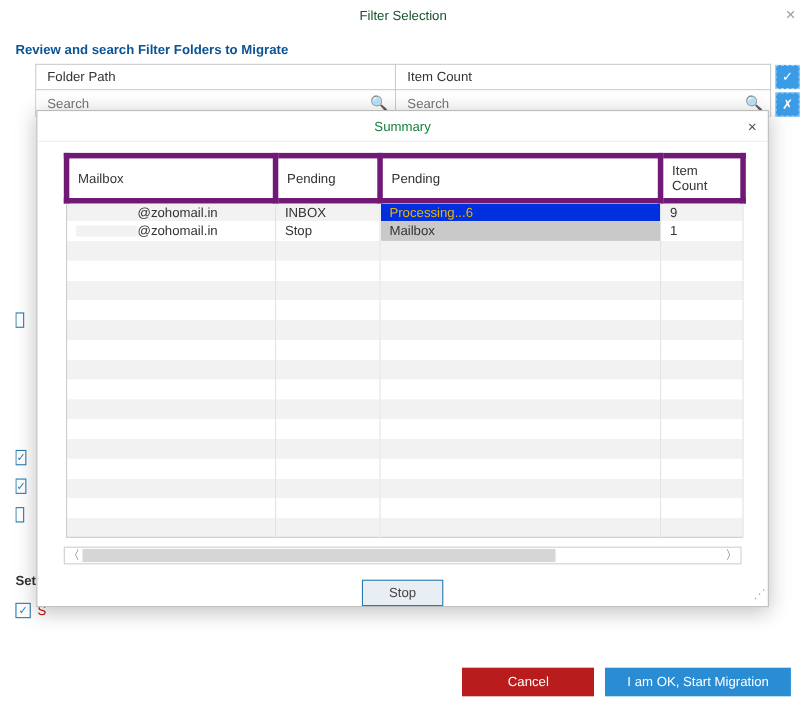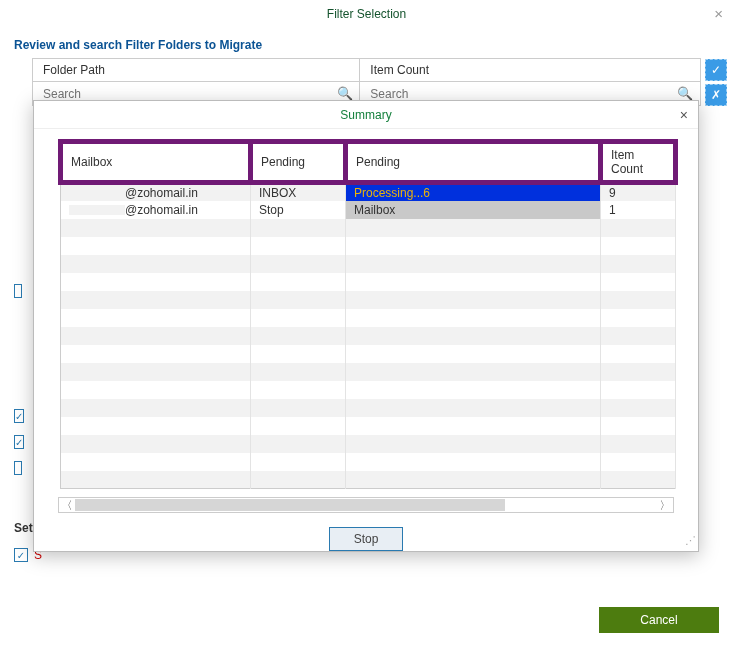--- a/index.html
+++ b/index.html
@@ -23,21 +23,21 @@
 .checkbox-row{height:22px;display:flex;align-items:center;margin-bottom:4px;width:14px;overflow:hidden}
 .chk{width:14px;height:14px;border:1px solid #2a7ab0;margin-right:6px;display:inline-flex;align-items:center;justify-content:center;font-size:10px;color:#2a7ab0}
 .chk.checked::after{content:'✓'}
 .set-label{position:absolute;left:14px;top:521px;font-weight:bold;width:20px;overflow:hidden;white-space:nowrap}
 .chk-s{position:absolute;left:14px;top:548px}
 .chk-s .lbl{color:#c00}
 
 
 .footer{position:absolute;bottom:14px;right:14px;display:flex;gap:10px}
 .btn{height:26px;padding:0 20px;display:flex;align-items:center;justify-content:center;color:#fff;cursor:pointer;border:none;font-size:12px}
-.btn-cancel{background:#4d7c0f;min-width:120px}
+.btn-cancel{background:#b91c1c;min-width:120px}
 .btn-ok{background:#2a8dd4;min-width:150px}
 
 
 .modal{position:absolute;left:33px;top:100px;width:666px;height:452px;background:#fff;border:1px solid #bbb;box-shadow:0 4px 18px rgba(0,0,0,.25)}
 .modal-title-bar{height:28px;display:flex;align-items:center;justify-content:center;position:relative;border-bottom:1px solid #eee}
 .modal-title{color:#15803d}
 .modal-close{position:absolute;right:10px;top:6px;font-size:14px;color:#555;cursor:pointer}
 .modal-body{padding:10px 24px 0}
 
 .summary-table{width:100%;border-collapse:collapse;table-layout:fixed;border:1px solid #ccc}
@@ -125,20 +125,21 @@
     </div>
 </div>
 <div class="set-label">Set o</div>
 <div class="chk-s" style="display:flex;align-items:center">
   <span class="chk checked"></span>
   <span class="lbl">S</span>
 </div>
 
 <div class="footer">
   <button class="btn btn-cancel">Cancel</button>
+  <button class="btn btn-ok">I am OK, Start Migration</button>
 </div>
 
 <div class="modal">
   <div class="modal-title-bar">
     <span class="modal-title">Summary</span>
     <span class="modal-close">×</span>
   </div>
   <div class="modal-body">
     <table class="summary-table">
       <colgroup>

